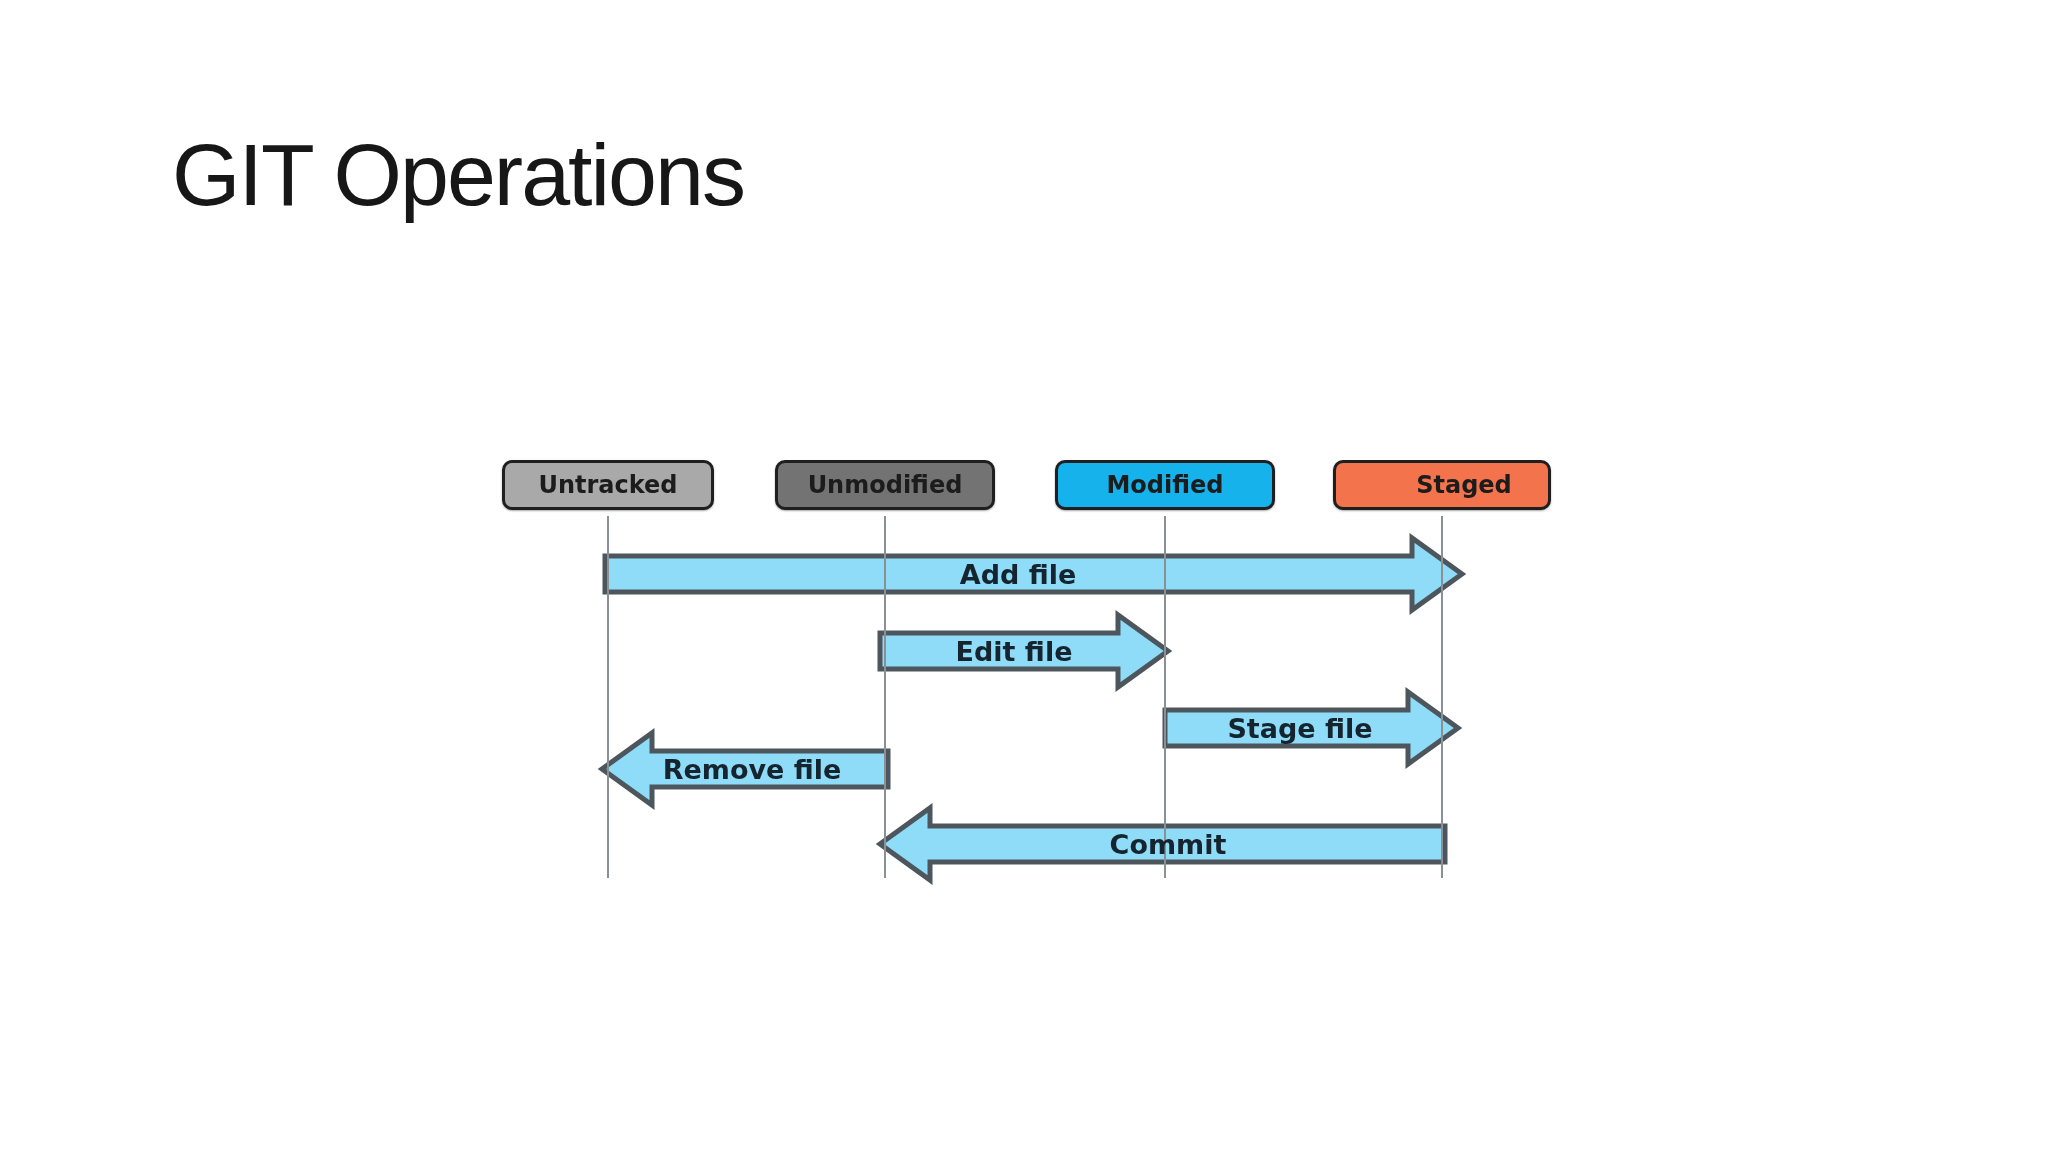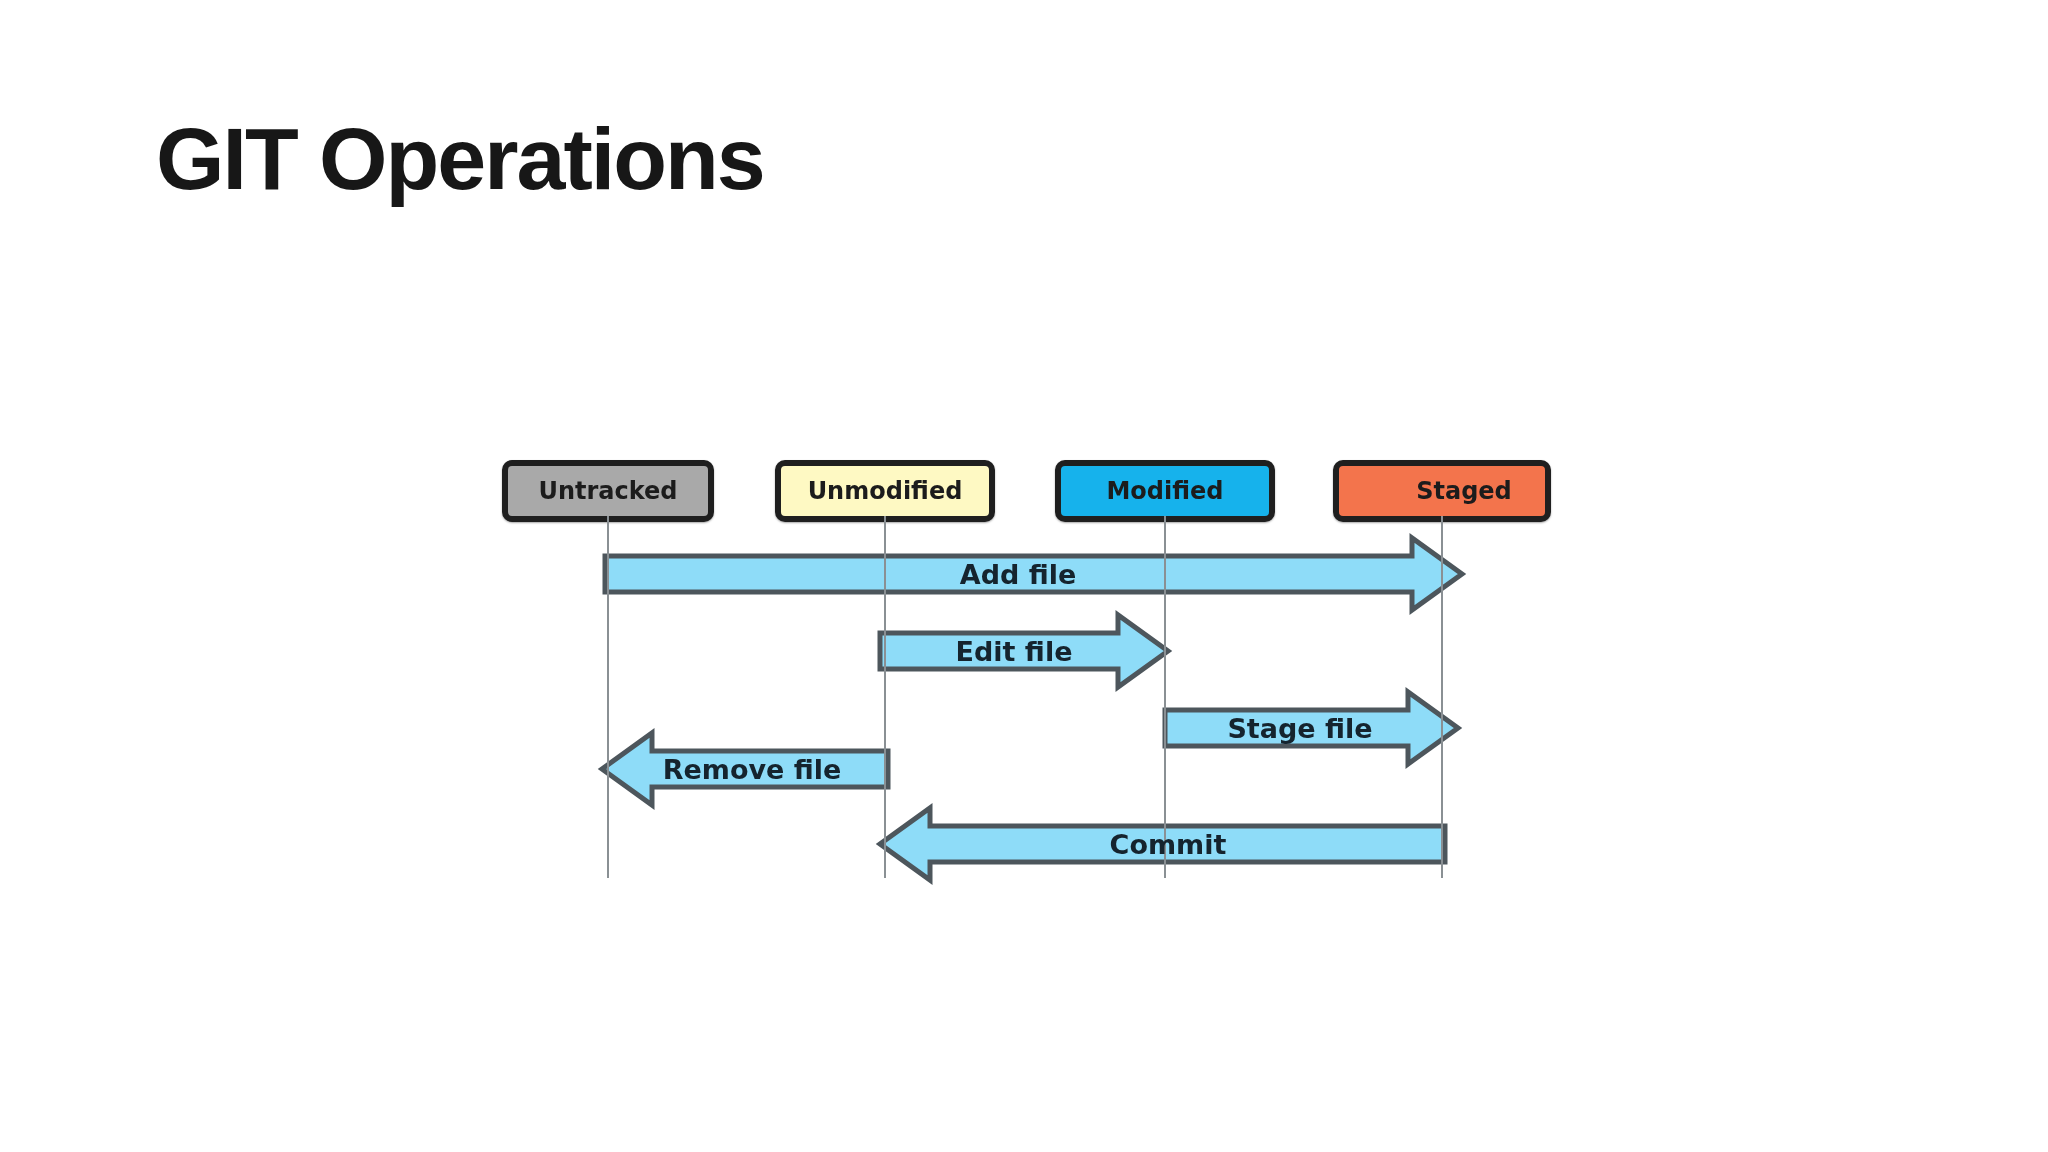--- a/index.html
+++ b/index.html
@@ -12,41 +12,41 @@
     width: 2048px;
     height: 1152px;
     background: #ffffff;
     overflow: hidden;
     font-family: "DejaVu Sans", "Liberation Sans", sans-serif;
   }
   .slide-title {
     position: absolute;
     left: 156px;
     top: 108px;
-    margin: 0;
+    margin: 16px;
     font-family: "Liberation Sans", "DejaVu Sans", sans-serif;
     font-size: 88px;
-    font-weight: 700;
+    font-weight: 400;
     letter-spacing: -2px;
     color: #171717;
     white-space: nowrap;
   }
   .diagram {
     position: absolute;
     left: 0;
     top: 0;
     width: 2048px;
     height: 1152px;
   }
   .state-box {
     position: absolute;
     top: 460px;
-    height: 62px;
+    height: 50px;
     box-sizing: border-box;
-    border: 6px solid #000000;
+    border: 3px solid #000000;
     border-radius: 10px;
     display: flex;
     align-items: center;
     justify-content: center;
     font-weight: bold;
     font-size: 24px;
     color: #1c1c1c;
     box-shadow: 0 1px 2px rgba(0,0,0,0.35);
   }
   .state-box.untracked  { left: 502px;  width: 212px; }
@@ -68,21 +68,21 @@
 <body>
 
 <div class="slide">
 
   <h1 class="slide-title" style="color: rgb(23, 23, 23);">GIT Operations</h1>
 
   <div class="diagram">
 
     <div class="state-box untracked" style="background-color: rgb(169, 169, 169); border-color: rgb(31, 31, 31);">Untracked</div>
 
-    <div class="state-box unmodified" style="background-color: #fef9c3; border-color: rgb(31, 31, 31);">Unmodified</div>
+    <div class="state-box unmodified" style="background-color: #737373; border-color: rgb(31, 31, 31);">Unmodified</div>
 
     <div class="state-box modified" style="background-color: rgb(22, 178, 236); border-color: rgb(31, 31, 31);">Modified</div>
 
     <div class="state-box staged" style="background-color: rgb(243, 116, 76); border-color: rgb(31, 31, 31); padding-left: 44px;">Staged</div>
 
     <svg class="arrow-layer" width="2048" height="1152" viewBox="0 0 2048 1152">
 
       <polygon points="605,556 1412,556 1412,538 1462,574 1412,610 1412,592 605,592" stroke-width="5" stroke-linejoin="miter" style="fill: rgb(142, 220, 248); stroke: rgb(77, 86, 92);"></polygon>
 
       <polygon points="880,633 1118,633 1118,615 1168,651 1118,687 1118,669 880,669" stroke-width="5" stroke-linejoin="miter" style="fill: rgb(142, 220, 248); stroke: rgb(77, 86, 92);"></polygon>

